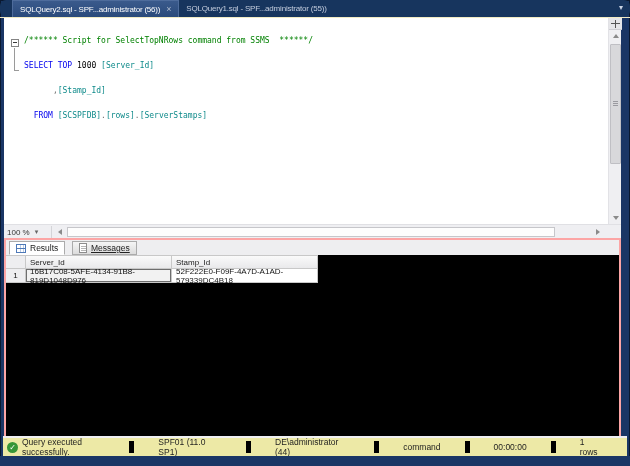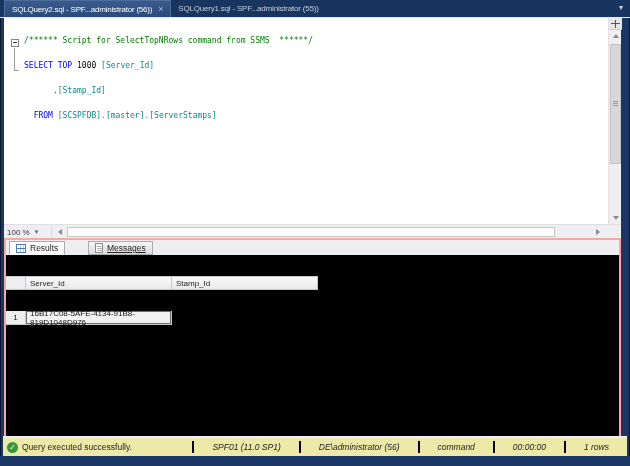--- a/index.html
+++ b/index.html
@@ -4,21 +4,21 @@
 <style>
   * { margin:0; padding:0; box-sizing:border-box; }
   html,body { width:630px; height:466px; }
   body { font-family:"Liberation Sans", sans-serif; }
 
   .window { position:relative; width:630px; height:466px; background:#1A3665;
             box-shadow: inset 0 0 0 1px #0A1930; overflow:hidden; }
 
   
   .tabbar { position:absolute; left:0; top:0; width:630px; height:17px;
-            background:#17355E; display:flex; align-items:stretch; padding-left:4px; }
+            background:#17355E; display:flex; align-items:stretch; padding-left:12px;border-radius:6px; }
   .doc-tab { display:flex; align-items:center; padding:0 7px; font-size:8px;
              color:#C3CCDD; letter-spacing:-0.2px; cursor:default; }
   .doc-tab.active { background:linear-gradient(#3A5A8C,#2A4A7B); color:#FFFFFF;
                     border:1px solid #4E6C9C; border-bottom:none; }
   .doc-tab .close { margin-left:6px; color:#ADB9CD; font-size:9px; line-height:8px; }
   .tab-chevron { position:absolute; right:7px; top:3px; color:#C9D3E3; font-size:8px; }
   .tab-underline { position:absolute; left:0; top:17px; width:630px; height:1px; background:#F1EBC4; }
 
   
   .editor { position:absolute; left:4px; top:18px; width:617px; height:206px; background:#FFFFFF; }
@@ -69,48 +69,48 @@
   .hscroll-right { position:absolute; left:588px; top:1px; width:12px; height:12px; display:flex; align-items:center; justify-content:center; }
   .hscroll-corner { position:absolute; left:602px; top:0; width:15px; height:14px; background:#EFEFF2; }
 
   
   .results-pane { position:absolute; left:4px; top:238px; width:617px; height:231px; background:#000000;
                   border:2px solid #fca5a5; }
   .rtab-strip { position:absolute; left:0; top:0; width:100%; height:15px; background:#EEEEF0; }
   .rtab { position:absolute; top:1px; height:14px; display:flex; align-items:center; padding:0 6px;
           font-size:8.5px; color:#222; border:1px solid #ABABAB; }
   .rtab.active { left:3px; background:#FFFFFF; border-bottom:1px solid #FFFFFF; z-index:2; }
-  .rtab.inactive { left:82px; background:linear-gradient(#F5F5F5,#DCDCDC);text-decoration:underline; }
+  .rtab.inactive { left:66px; background:linear-gradient(#F5F5F5,#DCDCDC);text-decoration:underline; }
   .icon-grid { width:10px; height:9px; border:1px solid #4E79B8; margin-right:4px; background:
       linear-gradient(#4E79B8,#4E79B8) 0 3px/10px 1px no-repeat,
       linear-gradient(#B9CBE4,#B9CBE4) 3px 0/1px 9px no-repeat,
       linear-gradient(#B9CBE4,#B9CBE4) 6px 0/1px 9px no-repeat, #fff; }
   .icon-page { width:8px; height:10px; border:1px solid #8C8C8C; margin-right:4px; background:
       linear-gradient(#B5B5B5,#B5B5B5) 1px 2px/5px 1px no-repeat,
       linear-gradient(#B5B5B5,#B5B5B5) 1px 4px/5px 1px no-repeat,
       linear-gradient(#B5B5B5,#B5B5B5) 1px 6px/5px 1px no-repeat, #fff; }
 
   .grid { position:absolute; left:0; top:15px; font-size:8px; color:#111; }
-  .grid-row { display:flex;margin-top:21px; }
+  .grid-row { display:flex; }
   .gcell { height:14px; display:flex; align-items:center; padding:0 4px;
            border-right:1px solid #C8C8C8; border-bottom:1px solid #C8C8C8; background:#fff; }
   .ghead { background:linear-gradient(#FAFAFA,#E9E9EB); border-top:1px solid #C8C8C8; color:#222; }
   .rowhead { width:20px; justify-content:center; background:#EEEEF0; }
   .col-a { width:146px; }
   .col-b { width:146px; }
   .cell-selected { background:#F2F2F2; box-shadow: inset 0 0 0 1px #6E6E6E; }
 
   
   .prestatus { position:absolute; left:3px; top:436px; width:624px; height:2px; background:#EFEFF2; }
   .statusbar { position:absolute; left:3px; top:438px; width:624px; height:18px; background:#EDE9A6;
                display:flex; align-items:center; font-size:8.5px; color:#1E1E1E; }
   .status-icon { width:11px; height:11px; border-radius:50%; background:#379637; margin:0 4px 0 4px;
                  color:#fff; font-size:8px; line-height:11px; text-align:center; flex:none; }
   .status-right { margin-left:auto; display:flex; align-items:center; height:100%; }
-  .status-seg { padding:0 18px; border-left:2px solid #000000; height:12px; display:flex; align-items:center;font-style:italic; }
+  .status-seg { padding:0 24px; border-left:5px solid #000000; height:12px; display:flex; align-items:center; }
 
   .bottom-chrome { position:absolute; left:0; top:456px; width:630px; height:10px; background:#1A3665; }
 </style>
 </head>
 <body>
 
 <div class="window">
 
   <div class="tabbar">
     <div class="doc-tab active">
@@ -126,21 +126,21 @@
 
   <div class="editor">
     <div class="code-area">
       <div class="outline-box"></div>
       <div class="outline-vline"></div>
       <div class="outline-tick"></div>
       <div class="code-lines">
           <div class="code-line"><span class="tok-comment">/****** Script for SelectTopNRows command from SSMS  ******/</span></div>
           <div class="code-line"><span class="tok-kw">SELECT</span><span class="tok-pl"> </span><span class="tok-kw">TOP</span><span class="tok-pl"> </span><span class="tok-num">1000</span><span class="tok-pl"> </span><span class="tok-id">[Server_Id]</span></div>
           <div class="code-line"><span class="tok-pl">      </span><span class="tok-op">,</span><span class="tok-id">[Stamp_Id]</span></div>
-          <div class="code-line"><span class="tok-pl">  </span><span class="tok-kw">FROM</span><span class="tok-pl"> </span><span class="tok-id">[SCSPFDB]</span><span class="tok-op">.</span><span class="tok-id">[master]</span><span class="tok-op">.</span><span class="tok-id">[ServerStamps]</span></div>
+          <div class="code-line"><span class="tok-pl">  </span><span class="tok-kw">FROM</span><span class="tok-pl"> </span><span class="tok-id">[SCSPFDB]</span><span class="tok-op">.</span><span class="tok-id">[rows]</span><span class="tok-op">.</span><span class="tok-id">[ServerStamps]</span></div>
         </div>
     </div>
 
     <div class="vscroll">
       <div class="split-handle">
         <div class="bar-v"></div>
           <div class="bar-h"></div>
       </div>
       <div class="sb-btn" style="top:12px;">
           <div class="tri-up"></div>
@@ -184,32 +184,33 @@
 
     <div class="grid">
       <div class="grid-row">
         <div class="gcell ghead rowhead"></div>
         <div class="gcell ghead col-a">Server_Id</div>
         <div class="gcell ghead col-b">Stamp_Id</div>
       </div>
       <div class="grid-row">
         <div class="gcell rowhead">1</div>
         <div class="gcell col-a cell-selected">16B17C08-5AFE-4134-91B8-819D1048D976</div>
+        <div class="gcell col-b">52F222E0-F09F-4A7D-A1AD-579339DC4B18</div>
       </div>
     </div>
   </div>
 
   <div class="prestatus"></div>
 
   <div class="statusbar">
     <div class="status-icon">✓</div>
     <span>Query executed successfully.</span>
     <div class="status-right">
       <span class="status-seg">SPF01 (11.0 SP1)</span>
-      <span class="status-seg">DE\administrator (56)</span>
+      <span class="status-seg">DE\administrator (44)</span>
       <span class="status-seg">command</span>
       <span class="status-seg">00:00:00</span>
       <span class="status-seg">1 rows</span>
     </div>
   </div>
 
   <div class="bottom-chrome"></div>
 </div>
 
 </body></html>

